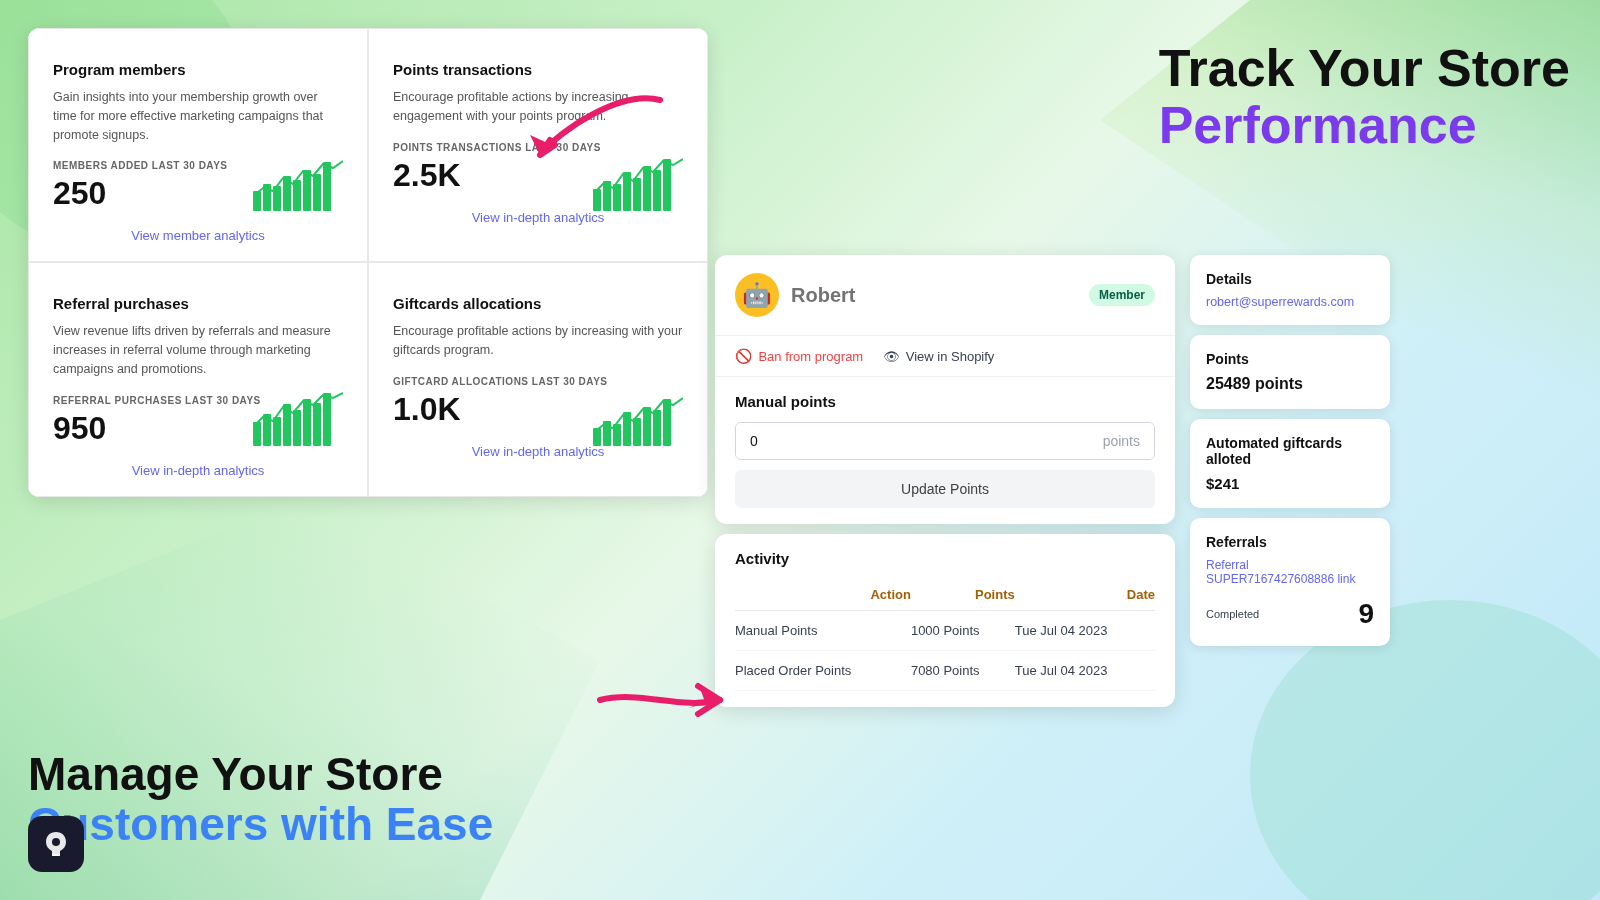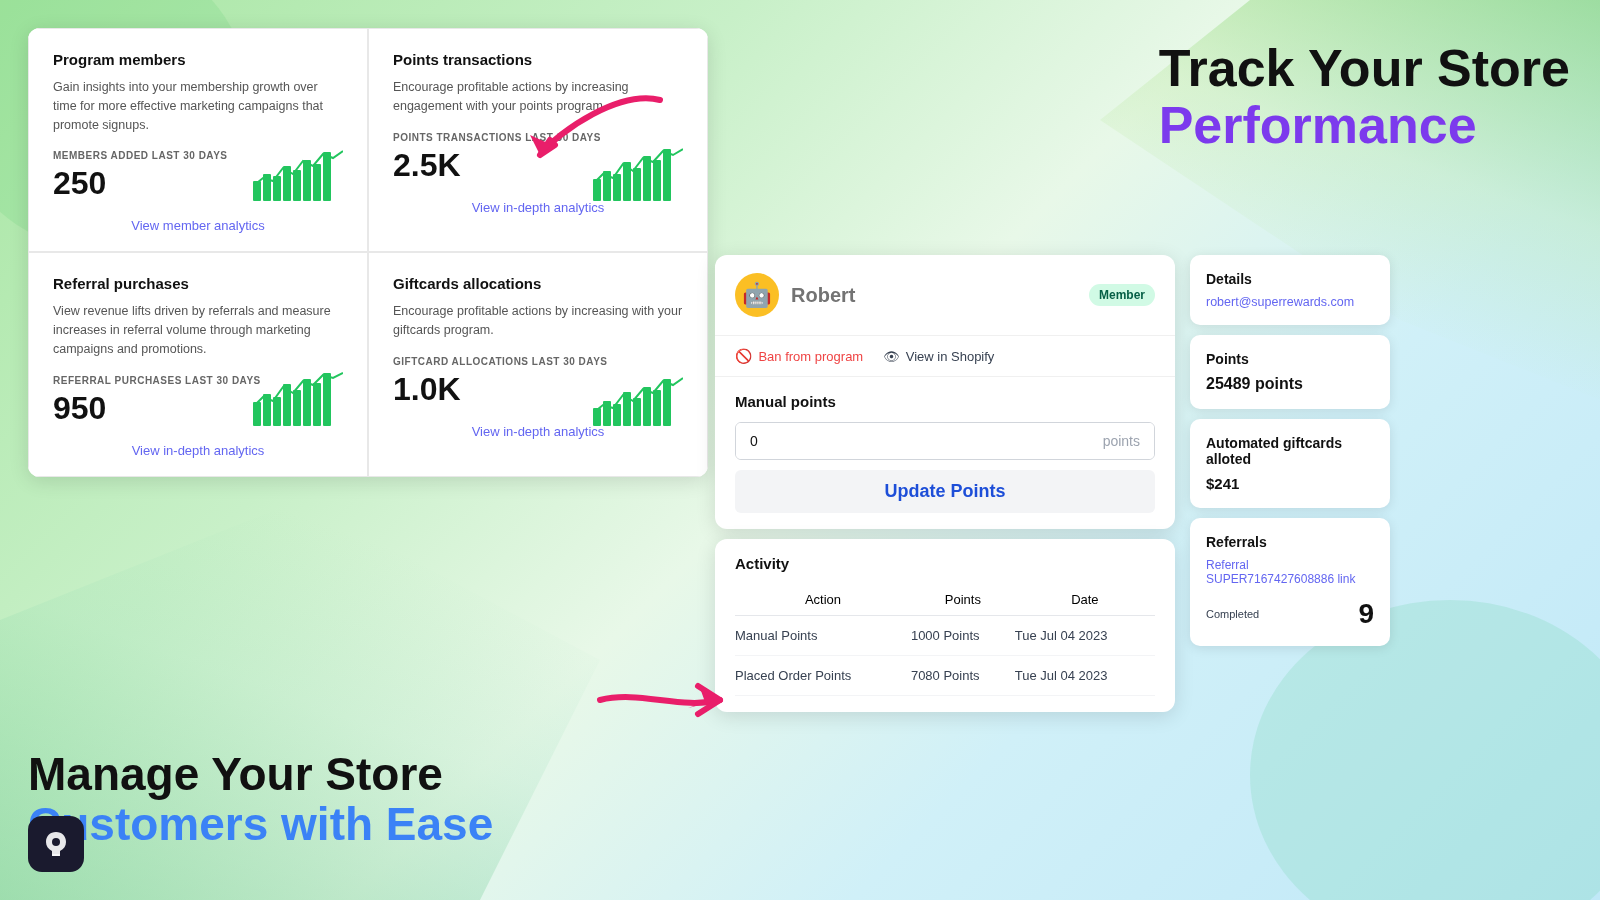--- a/index.html
+++ b/index.html
@@ -50,21 +50,21 @@
       gap: 0;
       background: white;
       border-radius: 12px;
       overflow: hidden;
       box-shadow: 0 4px 20px rgba(0,0,0,0.12);
       margin-bottom: 0;
     }
 
     .card {
       background: white;
-      padding: 22px 24px 18px;
+      padding: 32px 24px 18px;
       border: 1px solid #e8e8e8;
       position: relative;
     }
 
     .card-title {
       font-size: 15px;
       font-weight: 700;
       color: #111;
       margin-bottom: 10px;
     }
@@ -261,46 +261,46 @@
       font-size: 14px;
       background: white;
     }
 
     .update-btn {
       width: 100%;
       padding: 11px;
       background: #f3f4f6;
       border: none;
       border-radius: 6px;
-      font-size: 18px;
-      color: #1d4ed8;
+      font-size: 14px;
+      color: #404040;
       cursor: pointer;
-      font-weight: 700;
+      font-weight: 400;
     }
 
     
     .activity-section {
       background: white;
       border-radius: 12px;
       box-shadow: 0 4px 20px rgba(0,0,0,0.12);
       margin-top: 10px;
       padding: 16px 20px;
     }
 
     .activity-table {
       width: 100%;
       border-collapse: collapse;
     }
 
     .activity-table th {
       font-size: 13px;
-      color: #000000;
-      font-weight: 400;
+      color: #a16207;
+      font-weight: 700;
       padding: 8px 0;
-      text-align: center;
+      text-align: right;
       border-bottom: 1px solid #e5e7eb;
     }
 
     .activity-table td {
       font-size: 13px;
       color: #374151;
       padding: 12px 0;
       border-bottom: 1px solid #f3f4f6;
     }
 

